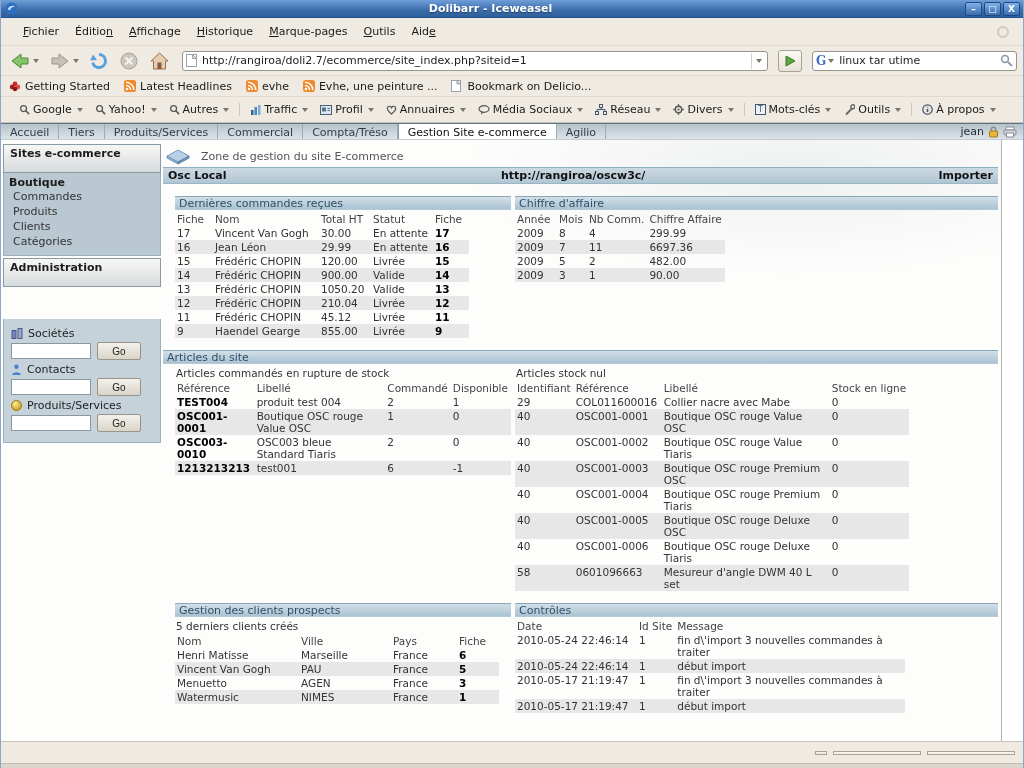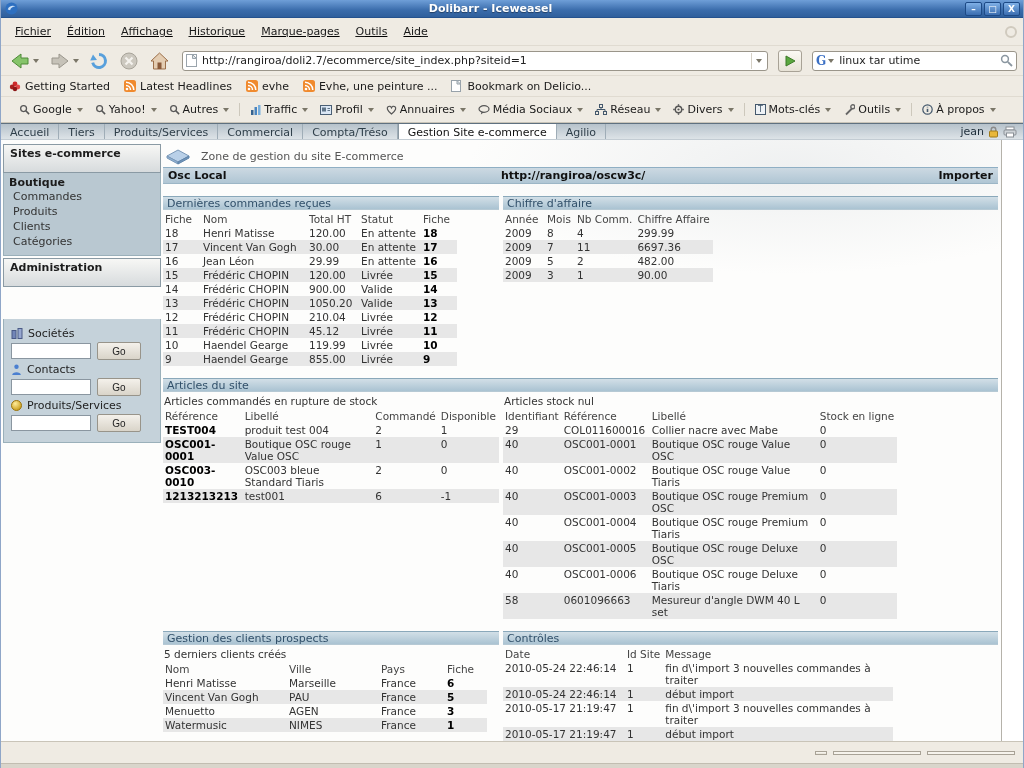--- a/index.html
+++ b/index.html
@@ -15,21 +15,21 @@
   .titlebar .app-icon { width:13px; height:13px; margin-left:1px; }
   .titlebar .title { flex:1; text-align:center; color:#fff; font-weight:bold;
     font-size:11px; text-shadow:0 1px 1px rgba(0,0,0,.4); }
   .win-btn { width:17px; height:14px; margin-left:2px; font-size:9px; line-height:12px;
     text-align:center; color:#fff; font-weight:bold;
     background:linear-gradient(#7fb0e6,#3a6db0); border:1px solid #1d4a86;
     border-radius:2px; cursor:default; }
 
   
   .menubar { height:28px; flex:0 0 28px; background:#efebe3; display:flex;
-    align-items:center; padding:0 6px; border-bottom:1px solid #e0dbd1;text-decoration:underline; }
+    align-items:center; padding:0 14px; border-bottom:1px solid #e0dbd1; }
   .menu-item { font-size:11px; color:#1a1a1a; padding:3px 8px; }
   .menu-item .ak { text-decoration:underline; }
   .throbber { margin-left:auto; width:12px; height:12px; border:2px solid #d0cabe;
     border-radius:50%; }
 
   .navbar { height:30px; flex:0 0 30px; background:#efebe3; display:flex;
     align-items:center; padding:0 6px; gap:6px; border-bottom:1px solid #e0dbd1; }
   .nav-btn { display:flex; align-items:center; padding:1px 2px; }
   .caret { width:0; height:0; border-left:3px solid transparent;
     border-right:3px solid transparent; border-top:4px solid #7a7668; margin-left:2px; }
@@ -111,21 +111,21 @@
     background:linear-gradient(#ccd9e2,#b0c6d4); border-top:1px solid #8fafc4;
     border-bottom:1px solid #9cb6c6; font-size:11px; font-weight:bold; color:#111;
     padding:0 5px; }
   .site-bar .site-name { width:333px; }
   .site-bar .site-url  { flex:1; }
   .site-bar .site-action { cursor:pointer; }
 
   .section-bar { height:14px; line-height:13px; font-size:11px; color:#31506a;
     padding:0 4px; background:linear-gradient(#d2dfe7,#aac3d2);
     border-top:1px solid #8aa8ba; border-bottom:1px solid #b6c9d4; }
-  .cols { display:flex; align-items:flex-start; }
+  .cols { display:flex; align-items:flex-start;margin-left:12px; }
   .col-left { width:336px; flex:0 0 336px; }
   .col-right { flex:1; margin-left:4px; }
   .sect { margin-top:12px; }
   .subtitle { font-size:10.5px; color:#333; margin:3px 0 2px 1px; }
 
   table.dol { border-collapse:collapse; table-layout:fixed; font-size:10.5px;
     margin-top:2px; }
   table.dol th { font-weight:normal; text-align:left; color:#444;
     padding:1px 3px 1px 2px; white-space:nowrap; }
   table.dol td { color:#333; padding:1px 3px 1px 2px; vertical-align:top; }
@@ -550,27 +550,20 @@
                   <tr>
                     <th>Fiche</th>
                     <th>Nom</th>
                     <th>Total HT</th>
                     <th>Statut</th>
                     <th>Fiche</th>
                   </tr>
                 </thead>
                 <tbody>
                   <tr>
-                    <td>18</td>
-                    <td>Henri Matisse</td>
-                    <td>120.00</td>
-                    <td>En attente</td>
-                    <td class="b">18</td>
-                  </tr>
-                  <tr>
                     <td>17</td>
                     <td>Vincent Van Gogh</td>
                     <td>30.00</td>
                     <td>En attente</td>
                     <td class="b">17</td>
                   </tr>
                   <tr>
                     <td>16</td>
                     <td>Jean Léon</td>
                     <td>29.99</td>
@@ -604,27 +597,20 @@
                     <td>210.04</td>
                     <td>Livrée</td>
                     <td class="b">12</td>
                   </tr>
                   <tr>
                     <td>11</td>
                     <td>Frédéric CHOPIN</td>
                     <td>45.12</td>
                     <td>Livrée</td>
                     <td class="b">11</td>
-                  </tr>
-                  <tr>
-                    <td>10</td>
-                    <td>Haendel Gearge</td>
-                    <td>119.99</td>
-                    <td>Livrée</td>
-                    <td class="b">10</td>
                   </tr>
                   <tr>
                     <td>9</td>
                     <td>Haendel Gearge</td>
                     <td>855.00</td>
                     <td>Livrée</td>
                     <td class="b">9</td>
                   </tr>
                 </tbody>
               </table>

